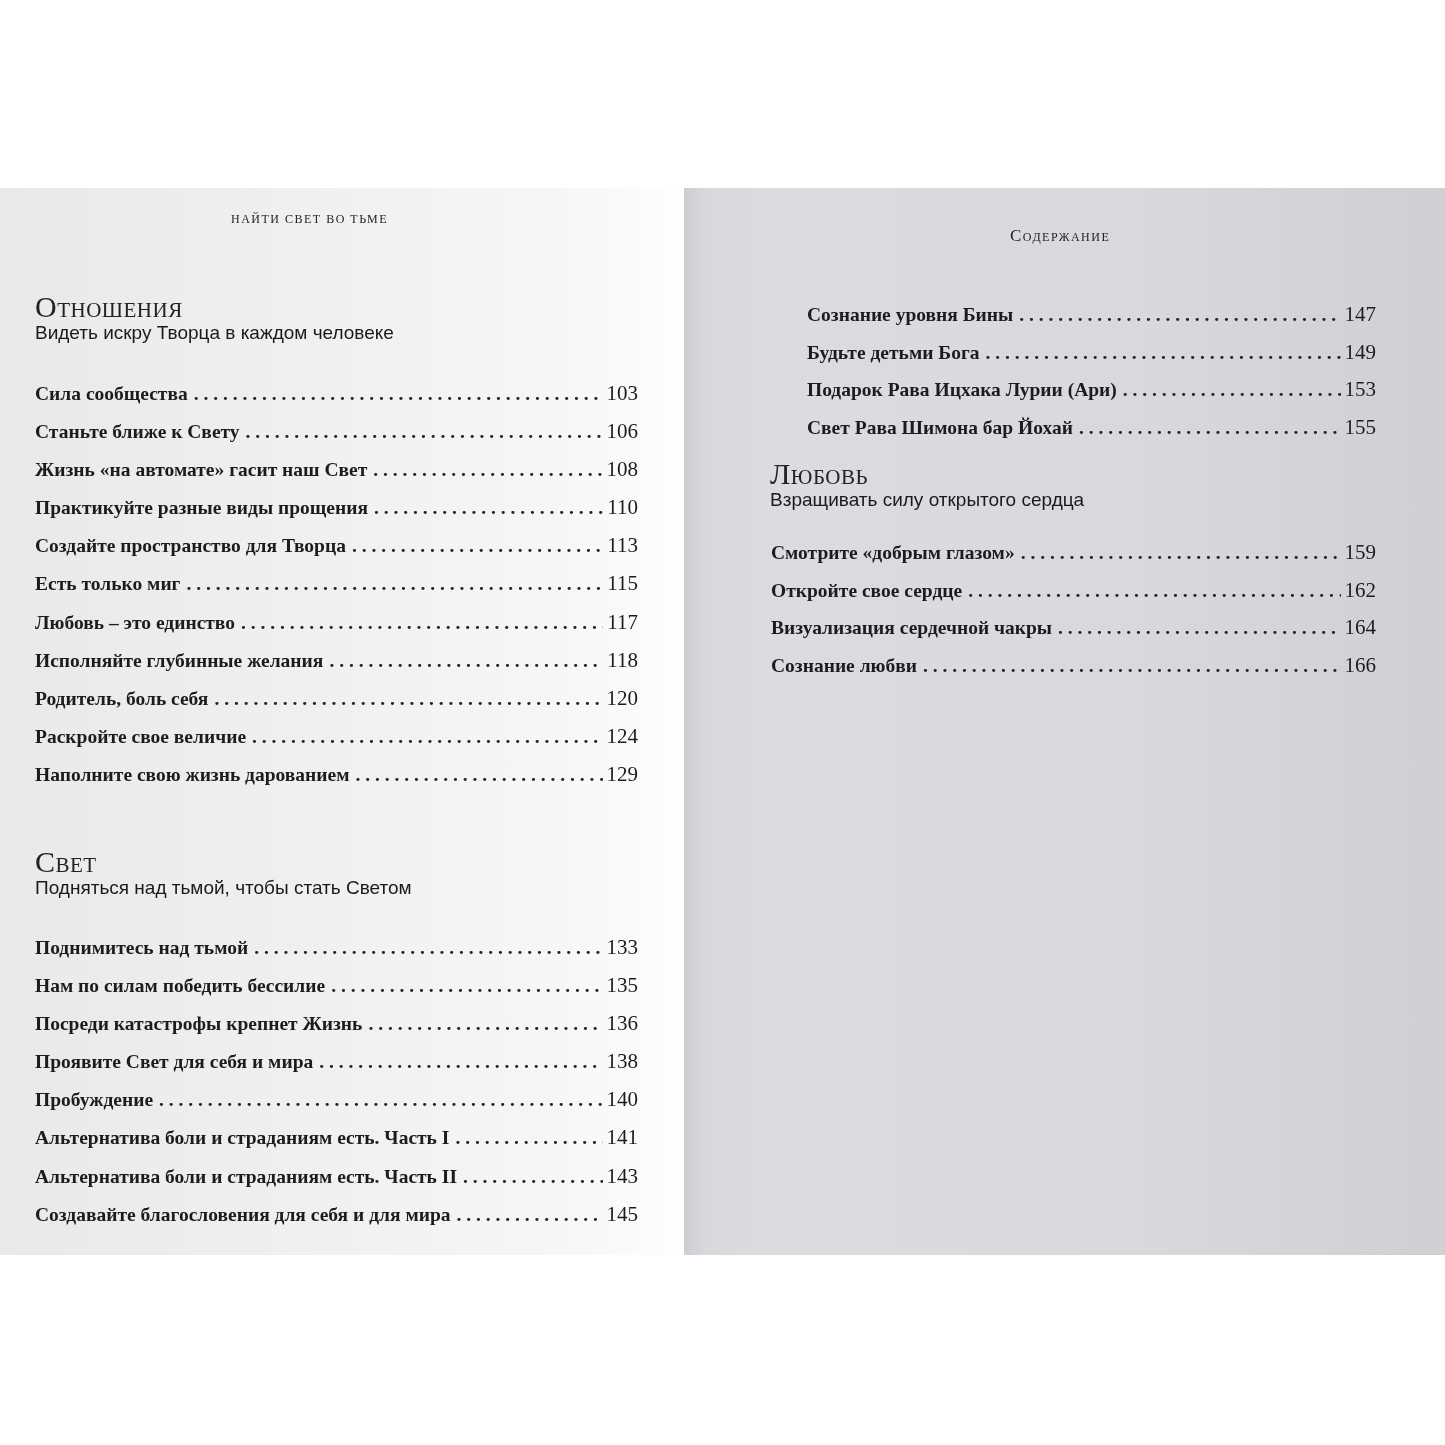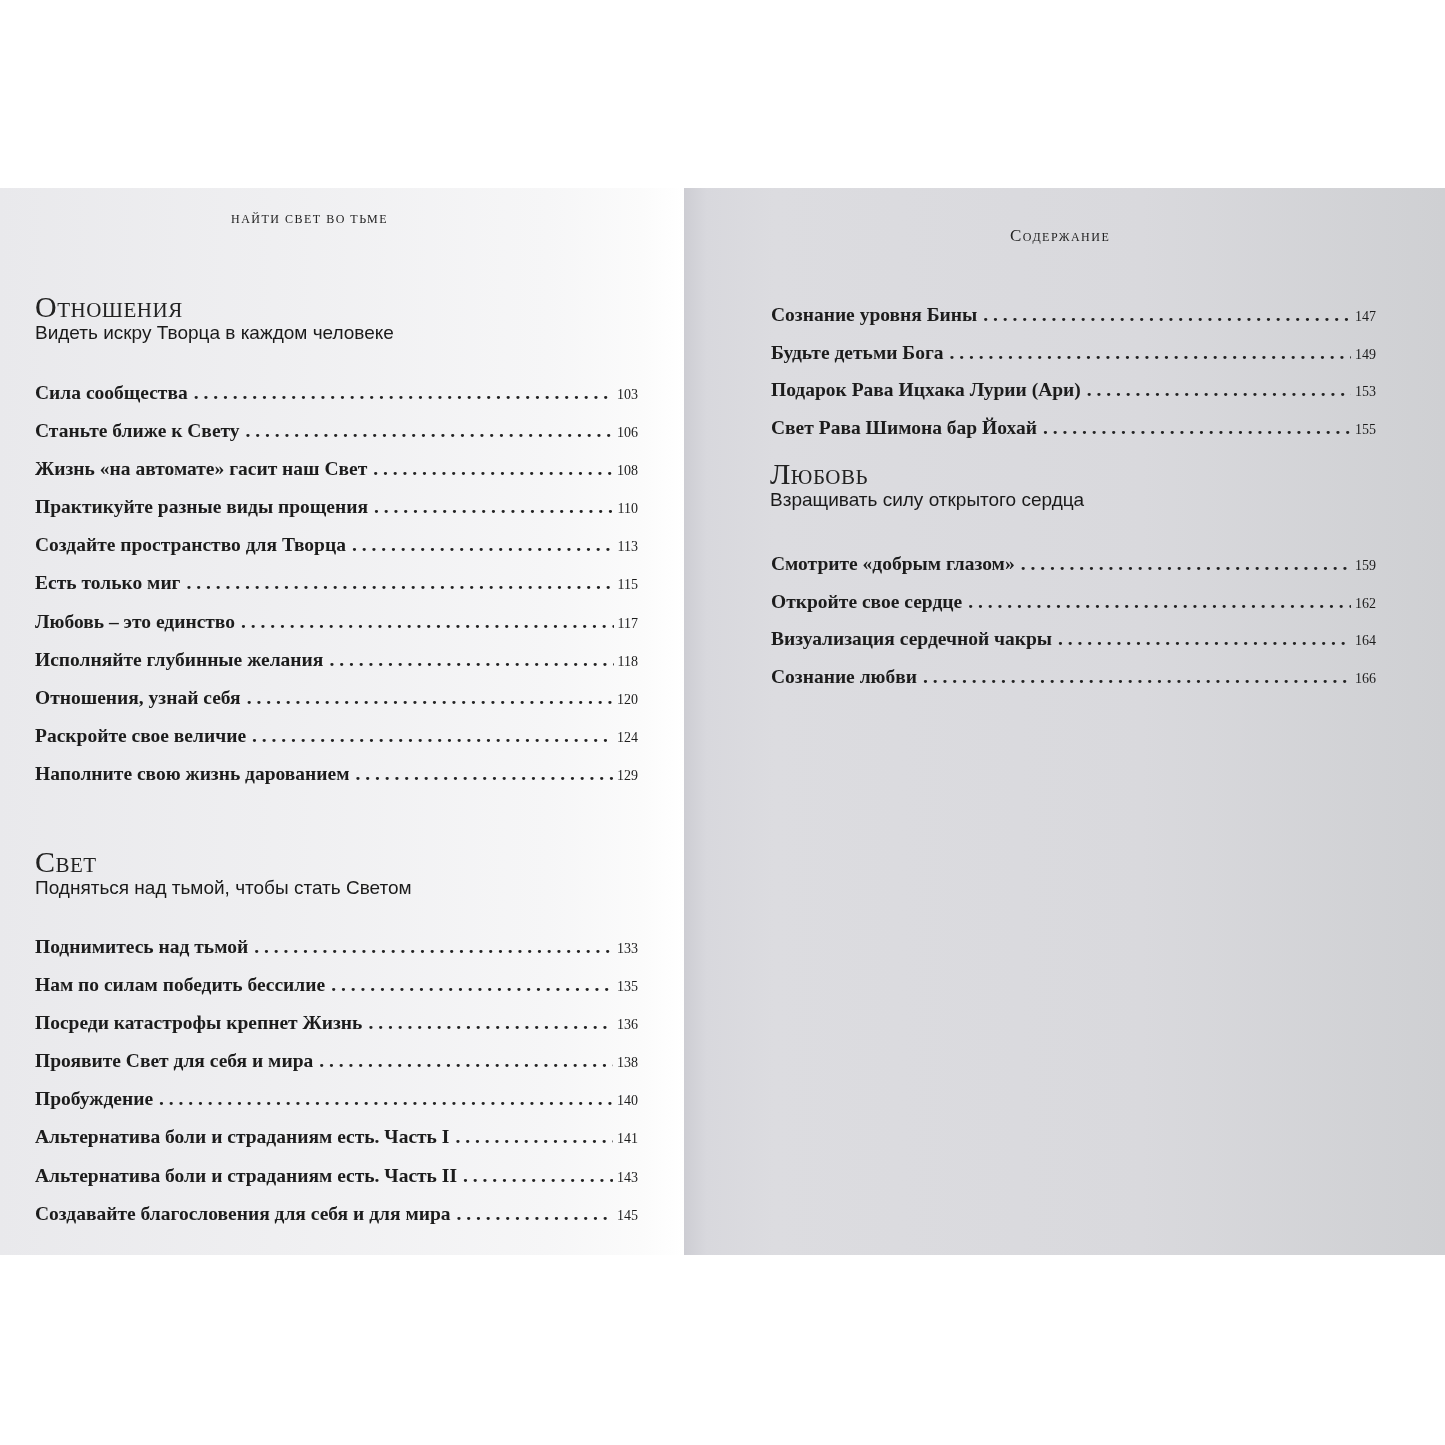--- a/index.html
+++ b/index.html
@@ -100,30 +100,30 @@
       color: #222;
     }
     .toc-entry .toc-leader::after {
       content: ". . . . . . . . . . . . . . . . . . . . . . . . . . . . . . . . . . . . . . . . . . . . . . . . . . . . . . . . . . . . . . . . . . . . . . . . . . . . . . . .";
       letter-spacing: 0px;
     }
     .toc-entry .toc-page {
       flex: 0 0 auto;
       padding-left: 4px;
       font-weight: normal;
-      font-size: 14px;
+      font-size: 21px;
     }
     
     .left-list-1 { left: 35px; top: 186px; width: 603px; }
     .left-list-1 .toc-entry { height: 38.1px; line-height: 38px; text-align: right; }
     .left-list-2 { left: 35px; top: 740px; width: 603px; }
     .left-list-2 .toc-entry { height: 38.1px; line-height: 38px; }
     .right-list-1 { left: 87px; top: 108px; width: 605px; }
-    .right-list-1 .toc-entry { height: 37.5px; line-height: 37px; }
-    .right-list-2 { left: 87px; top: 357px; width: 605px; }
+    .right-list-1 .toc-entry { height: 37.5px; line-height: 37px; margin-left: 36px; }
+    .right-list-2 { left: 87px; top: 346px; width: 605px; }
     .right-list-2 .toc-entry { height: 37.5px; line-height: 37px; }
 
     .sec-left-1 { left: 35px; top: 105px; }
     .sec-left-2 { left: 35px; top: 660px; }
     .sec-right-1 { left: 86px; top: 272px; }
   </style>
 </head>
 <body>
 
 <div class="spread">
@@ -171,21 +171,21 @@
           <span class="toc-title">Любовь – это единство</span>
           <span class="toc-leader"></span>
           <span class="toc-page">117</span>
         </div>
       <div class="toc-entry">
           <span class="toc-title">Исполняйте глубинные желания</span>
           <span class="toc-leader"></span>
           <span class="toc-page">118</span>
         </div>
       <div class="toc-entry">
-          <span class="toc-title">Отношения, узнай себя</span>
+          <span class="toc-title">Родитель, боль себя</span>
           <span class="toc-leader"></span>
           <span class="toc-page">120</span>
         </div>
       <div class="toc-entry">
           <span class="toc-title">Раскройте свое величие</span>
           <span class="toc-leader"></span>
           <span class="toc-page">124</span>
         </div>
       <div class="toc-entry">
           <span class="toc-title">Наполните свою жизнь дарованием</span>

